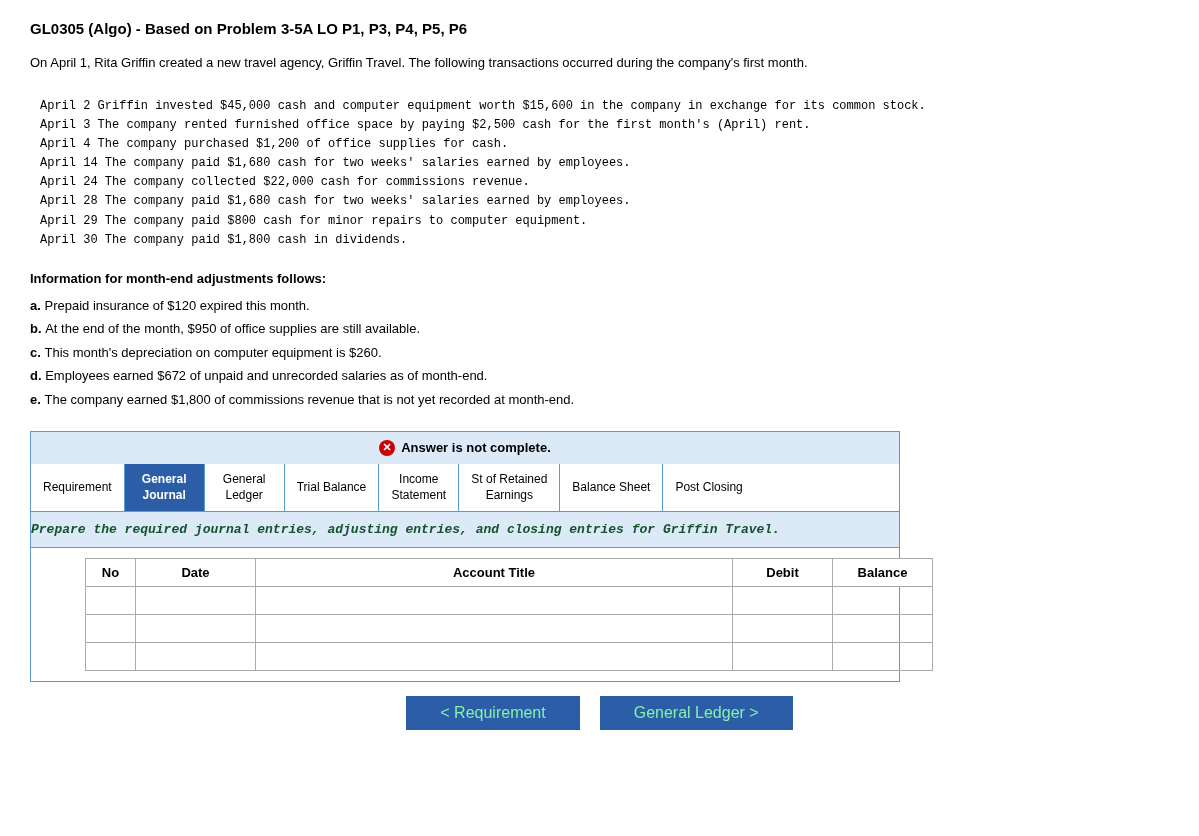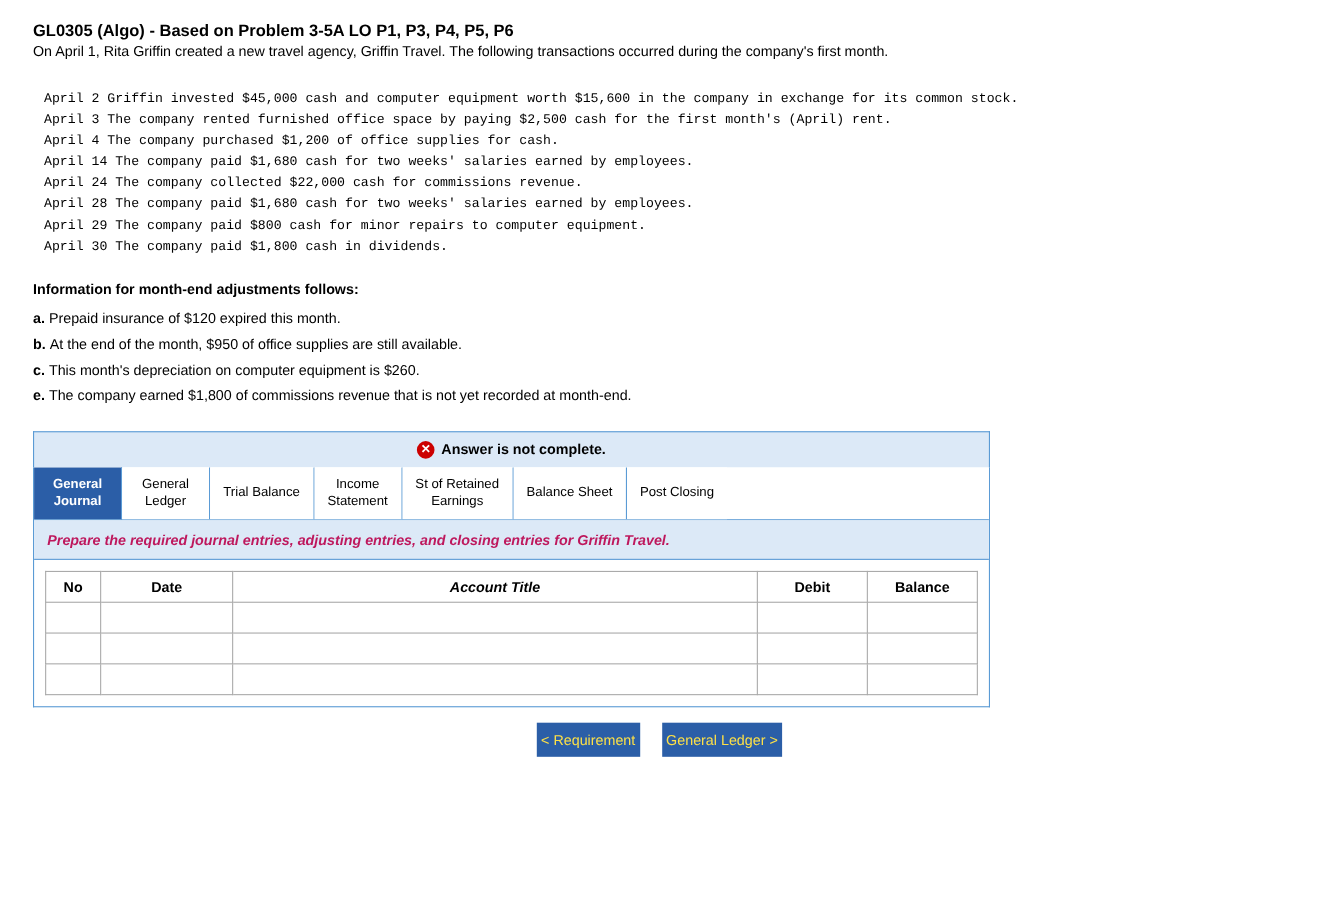--- a/index.html
+++ b/index.html
@@ -8,20 +8,21 @@
       font-size: 13px;
       background: #fff;
       color: #000;
       padding: 20px 30px;
       width: 1199px;
       min-height: 836px;
     }
     .main-title {
       font-size: 15px;
       font-weight: bold;
+      margin-bottom: 16px;
     }
     .intro-text {
       font-size: 13px;
       margin-bottom: 24px;
       line-height: 1.5;
     }
     .transactions {
       font-family: 'Courier New', Courier, monospace;
       font-size: 12px;
       line-height: 1.6;
@@ -98,68 +99,70 @@
     }
     .tab:last-child { border-right: none; }
     .tab.active {
       background: #2b5ea7;
       color: white;
       font-weight: bold;
     }
 
     .instruction-row {
       background: #dce9f7;
-      padding: 10px 12px;
-      font-size: 13px;
-      color: #be185d;
+      padding: 10px 0;
+      font-size: 13px;
+      color: #14532d;
       font-style: italic;
       font-weight: bold;
       border-bottom: 1px solid #5b9bd5;
+      font-family: Liberation Mono, monospace;
     }
 
     .table-section {
       padding: 10px;
     }
 
     .data-table {
       width: 100%;
       border-collapse: collapse;
       font-size: 13px;
+      margin-left: 44px;
     }
     .data-table th {
       background: #fff;
       border: 1px solid #aaa;
       padding: 6px 10px;
       font-weight: bold;
       text-align: center;
       font-size: 13px;
     }
     .data-table td {
       border: 1px solid #aaa;
       padding: 6px 10px;
       height: 28px;
     }
     .col-no { width: 50px; }
     .col-date { width: 120px; }
-    .col-account { width: auto; font-style: italic; }
+    .col-account { width: auto; }
     .col-debit { width: 100px; text-align: center; }
     .col-credit { width: 100px; text-align: center; }
 
     .nav-buttons {
       display: flex;
       justify-content: center;
       gap: 20px;
       padding: 14px 0 0 0;
     }
     .nav-btn {
       background: #2b5ea7;
-      color: #fde047;
+      color: #86efac;
       border: none;
-      padding: 8px 4px;
-      font-size: 13px;
+      padding: 8px 34px;
+      font-size: 16px;
       cursor: pointer;
       display: flex;
       align-items: center;
       gap: 6px;
       font-weight: normal;
     }
   </style>
 </head>
 <body>
 
@@ -177,32 +180,34 @@
     <p>April 29  The company paid $800 cash for minor repairs to computer equipment.</p>
     <p>April 30  The company paid $1,800 cash in dividends.</p>
   </div>
 
 <p class="adjustments-title">Information for month-end adjustments follows:</p>
 
 <div class="adjustments-list" id="adjustments-container">
     <p><b>a. </b>Prepaid insurance of $120 expired this month.</p>
     <p><b>b. </b>At the end of the month, $950 of office supplies are still available.</p>
     <p><b>c. </b>This month's depreciation on computer equipment is $260.</p>
+    <p><b>d. </b>Employees earned $672 of unpaid and unrecorded salaries as of month-end.</p>
     <p><b>e. </b>The company earned $1,800 of commissions revenue that is not yet recorded at month-end.</p>
   </div>
 
 <div class="answer-box">
   <div class="answer-box-text">
     <span class="error-icon">✕</span>
     <span>Answer is not complete.</span>
   </div>
 </div>
 
 <div class="tabs-container">
   <div class="tabs-row" id="tabs-row">
+      <div class="tab" style="line-height: 1.3;">Requirement</div>
       <div class="tab active" style="line-height: 1.3;">General<br>Journal</div>
       <div class="tab" style="line-height: 1.3;">General<br>Ledger</div>
       <div class="tab" style="line-height: 1.3;">Trial Balance</div>
       <div class="tab" style="line-height: 1.3;">Income<br>Statement</div>
       <div class="tab" style="line-height: 1.3;">St of Retained<br>Earnings</div>
       <div class="tab" style="line-height: 1.3;">Balance Sheet</div>
       <div class="tab" style="line-height: 1.3;">Post Closing</div>
     </div>
 
   <div class="instruction-row">

